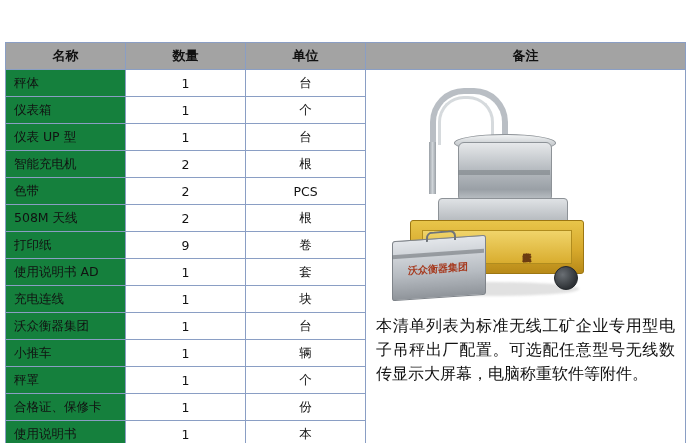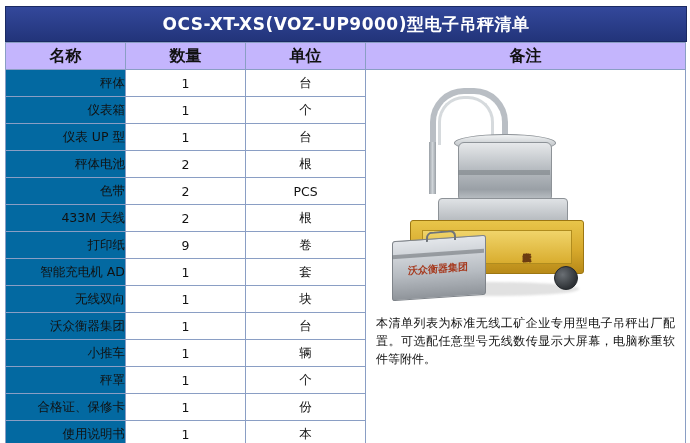--- a/index.html
+++ b/index.html
@@ -46,31 +46,31 @@
     width: 680px;
     border-collapse: collapse;
     table-layout: fixed;
   }
   table.grid td, table.grid th {
     border: 1px solid #8a9ec4;
     padding: 0;
     margin: 0;
   }
   .hdr {
-    background: #c4b5fd;
+    background: #a3a3a3;
     text-align: center;
-    font-size: 16px;
+    font-size: 13px;
     font-weight: bold;
     color: #111111;
     height: 26px;
     font-family: "DejaVu Sans", "Liberation Sans", sans-serif;
   }
   .cell-name {
-    background: #0369a1;
-    text-align: right;
+    background: #15803d;
+    text-align: left;
     padding-left: 8px !important;
     font-size: 12.5px;
     color: #111111;
     height: 26px;
     font-family: "DejaVu Sans", "Liberation Sans", sans-serif;
   }
   .cell-qty, .cell-unit {
     background: #ffffff;
     text-align: center;
     font-size: 12.5px;
@@ -96,21 +96,21 @@
     justify-content: space-between;
   }
   .photo-area {
     flex: 1 1 auto;
     position: relative;
     min-height: 240px;
     overflow: hidden;
   }
   .remark-text {
     flex: 0 0 auto;
-    font-size: 12px;
+    font-size: 16px;
     line-height: 1.5;
     color: #111111;
     padding: 4px 10px 8px 10px;
     text-align: justify;
     font-family: Liberation Sans, sans-serif;
   }
   
   .scene {
     position: absolute;
     left: 0; top: 0; right: 0; bottom: 0;
@@ -282,23 +282,20 @@
     text-align: center;
     transform: skewY(-4deg);
     font-family: "DejaVu Sans", "Liberation Sans", sans-serif;
   }
 </style>
 </head>
 <body>
 
 <div class="sheet">
 
-  <div class="title-bar">
-    <span>OCS-XT-XS(VOZ-UP9000)型电子吊秤清单</span>
-  </div>
 
   <table class="grid">
     <colgroup>
       <col style="width:120px">
       <col style="width:120px">
       <col style="width:120px">
       <col style="width:320px">
     </colgroup>
     <tbody>
       <tr>
@@ -345,46 +342,46 @@
         <td class="cell-name">仪表箱</td>
         <td class="cell-qty">1</td>
         <td class="cell-unit">个</td>
       </tr>
       <tr>
         <td class="cell-name">仪表 UP 型</td>
         <td class="cell-qty">1</td>
         <td class="cell-unit">台</td>
       </tr>
       <tr>
-        <td class="cell-name">秤体电池</td>
+        <td class="cell-name">智能充电机</td>
         <td class="cell-qty">2</td>
         <td class="cell-unit">根</td>
       </tr>
       <tr>
         <td class="cell-name">色带</td>
         <td class="cell-qty">2</td>
         <td class="cell-unit">PCS</td>
       </tr>
       <tr>
-        <td class="cell-name">433M 天线</td>
+        <td class="cell-name">508M 天线</td>
         <td class="cell-qty">2</td>
         <td class="cell-unit">根</td>
       </tr>
       <tr>
         <td class="cell-name">打印纸</td>
         <td class="cell-qty">9</td>
         <td class="cell-unit">卷</td>
       </tr>
       <tr>
-        <td class="cell-name">智能充电机 AD</td>
+        <td class="cell-name">使用说明书 AD</td>
         <td class="cell-qty">1</td>
         <td class="cell-unit">套</td>
       </tr>
       <tr>
-        <td class="cell-name">无线双向</td>
+        <td class="cell-name">充电连线</td>
         <td class="cell-qty">1</td>
         <td class="cell-unit">块</td>
       </tr>
       <tr>
         <td class="cell-name">沃众衡器集团</td>
         <td class="cell-qty">1</td>
         <td class="cell-unit">台</td>
       </tr>
       <tr>
         <td class="cell-name">小推车</td>

